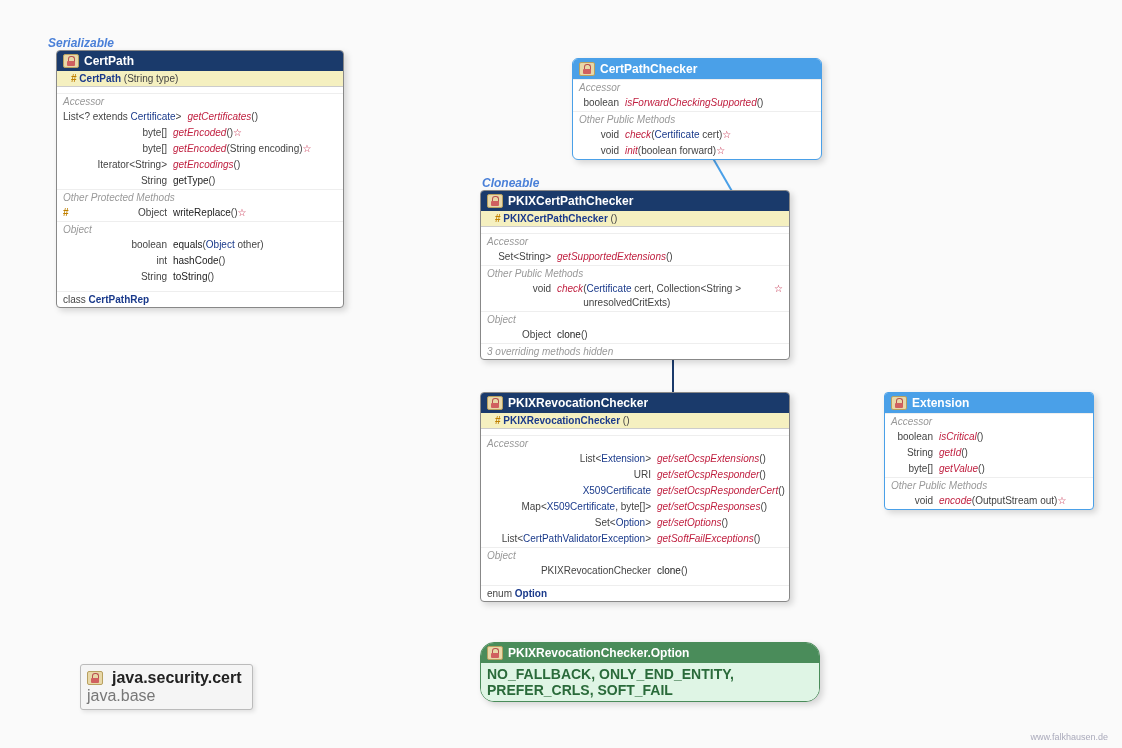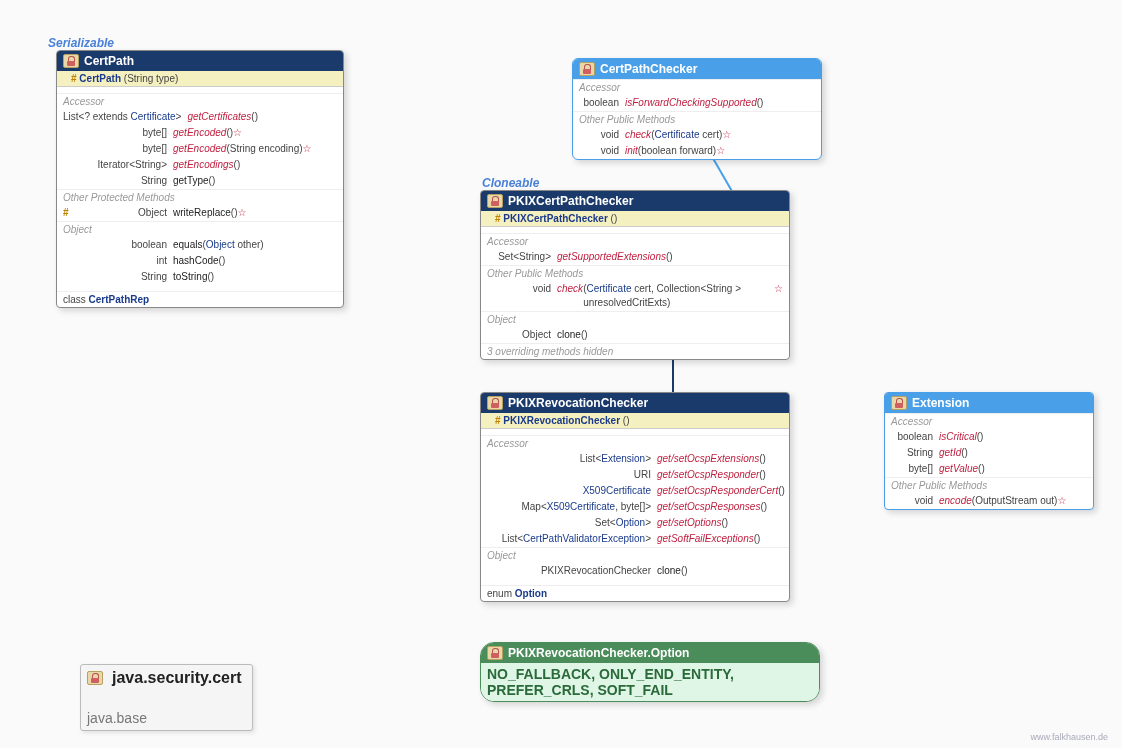--- a/index.html
+++ b/index.html
@@ -124,21 +124,21 @@
     background: #f5f5f5;
     padding: 4px 10px 4px 6px;
     box-shadow: 2px 2px 4px rgba(0,0,0,0.1);
   }
   .pkg-header {
     display: flex;
     align-items: center;
     gap: 4px;
   }
   .pkg-title { font-size: 16px; font-weight: bold; color: #222; text-align: right; }
-  .pkg-sub { font-size: 14px; color: #777; margin-top: 23px; }
+  .pkg-sub { font-size: 16px; color: #777; }
   .connector {
     position: absolute;
     background: #1a3a6b;
   }
   .connector-blue { background: #4aa0e8; }
   .watermark {
     position: absolute;
     right: 14px;
     bottom: 6px;
     font-size: 9px;

